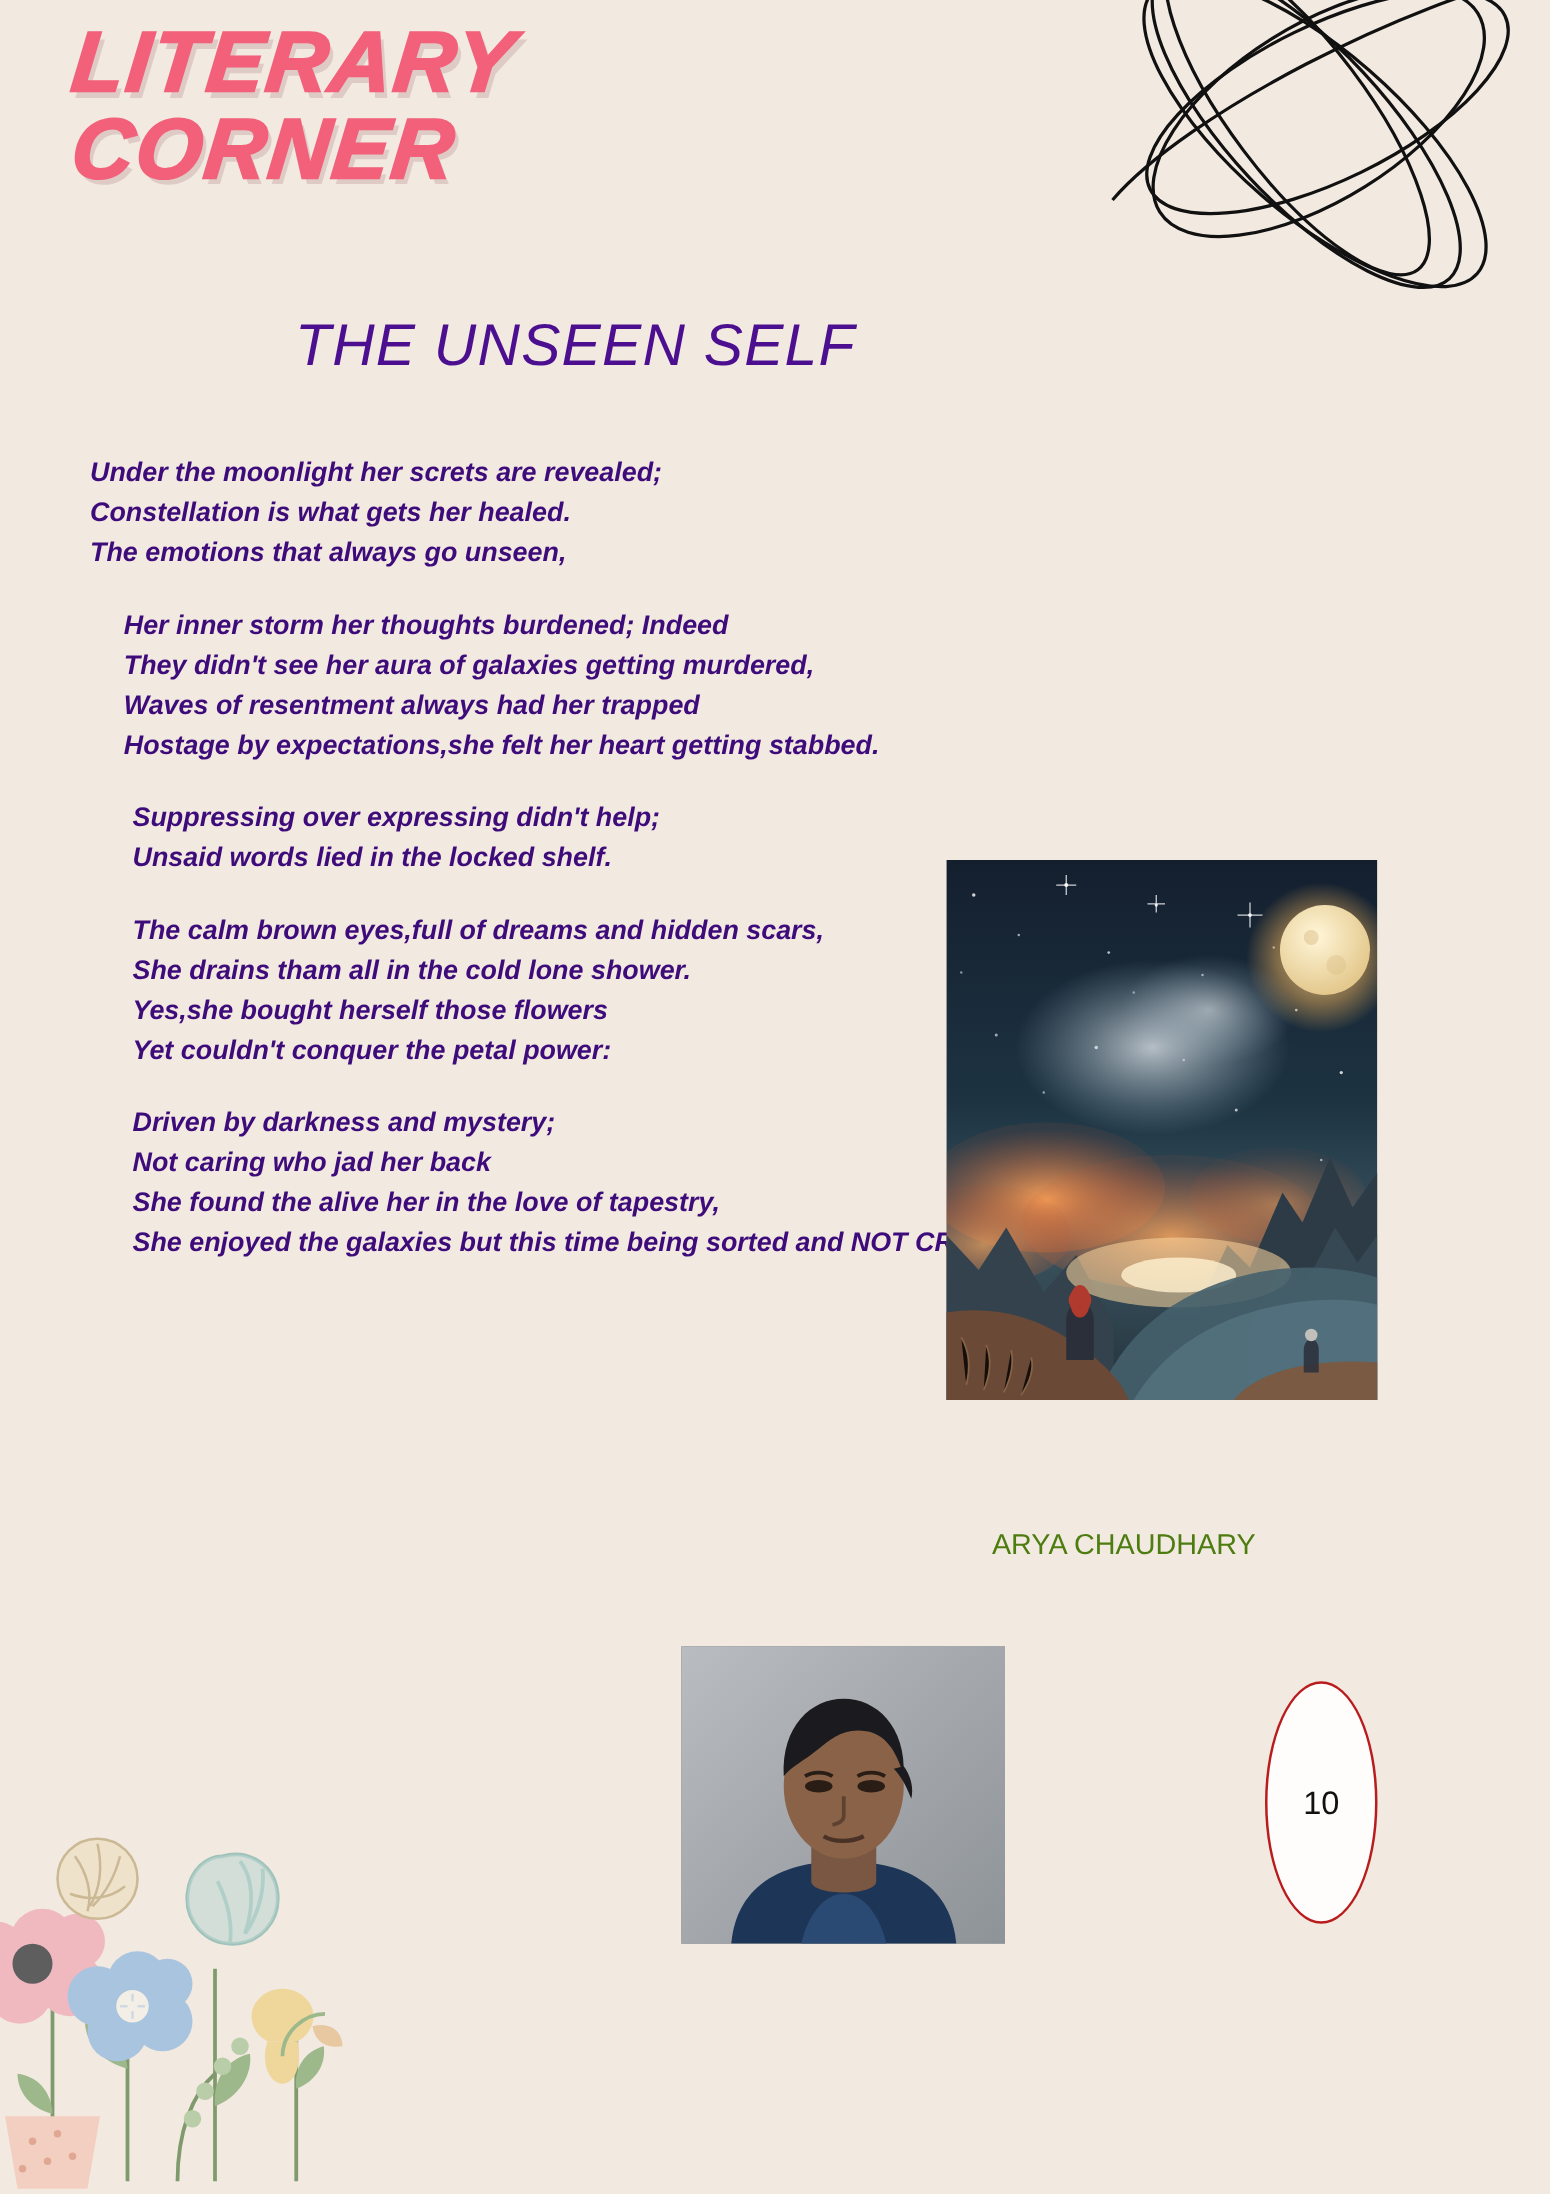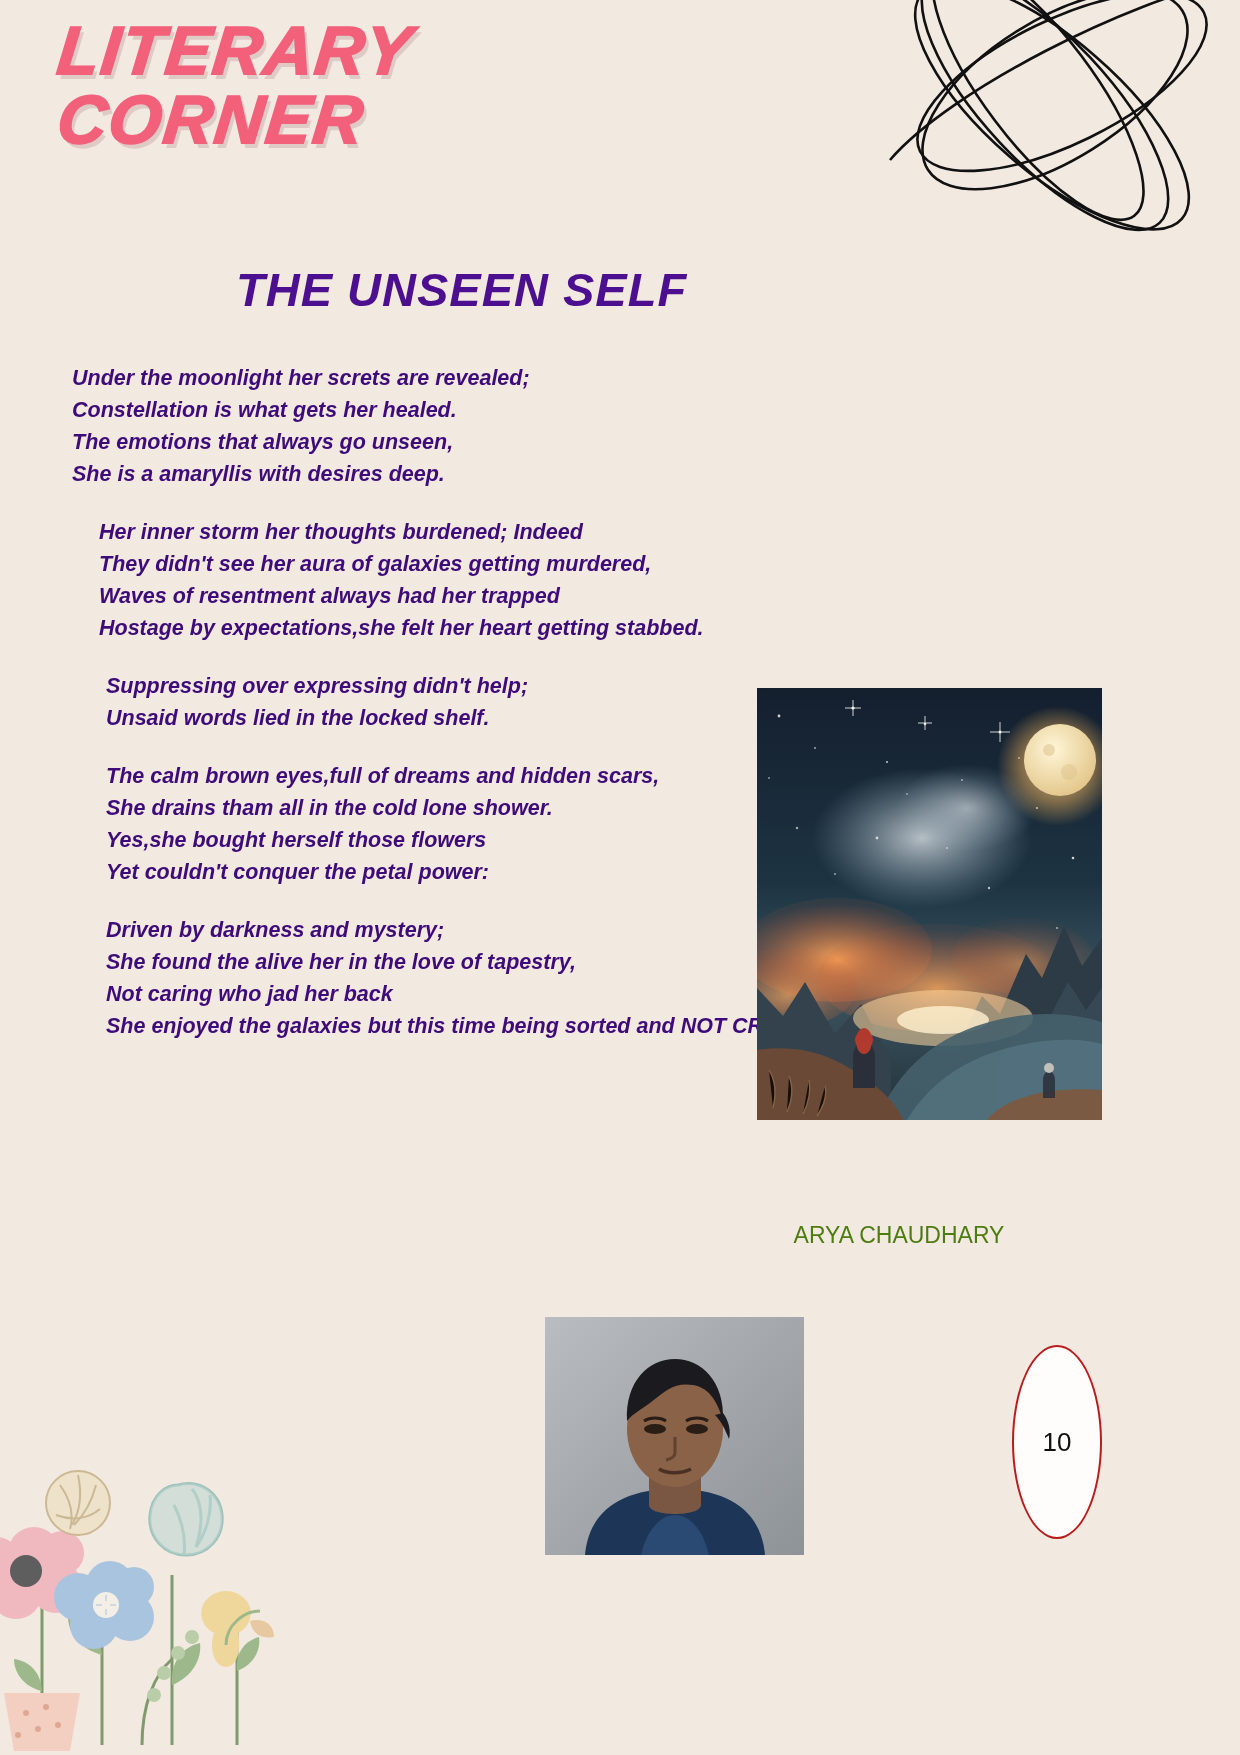--- a/index.html
+++ b/index.html
@@ -47,23 +47,23 @@
     top: -30px;
     width: 420px;
     height: 330px;
     pointer-events: none;
   }
 
   
   .poem-title {
     position: absolute;
     left: 236px;
-    top: 262px;
+    top: 248px;
     font-size: 47px;
-    font-weight: bold;
+    font-weight: normal;
     font-style: italic;
     color: #4b0f8f;
     letter-spacing: 1px;
     white-space: nowrap;
   }
 
   
   .poem {
     position: absolute;
     left: 56px;
@@ -166,42 +166,41 @@
   </svg>
 </div>
 
 <div class="poem-title">THE UNSEEN SELF</div>
 
 <div class="poem">
   <div class="stanza">
     <div class="line">Under the moonlight her screts are revealed;</div>
     <div class="line">Constellation is what gets her healed.</div>
     <div class="line">The emotions that always go unseen,</div>
-    <div class="line">She is a amaryllis with desires deep.</div>
   </div>
   <div class="stanza indent">
     <div class="line">Her inner storm her thoughts burdened; Indeed</div>
     <div class="line">They didn't see her aura of galaxies getting murdered,</div>
     <div class="line">Waves of resentment always had her trapped</div>
     <div class="line">Hostage by expectations,she felt her heart getting stabbed.</div>
   </div>
   <div class="stanza indent2">
     <div class="line">Suppressing over expressing didn't help;</div>
     <div class="line">Unsaid words lied in the locked shelf.</div>
   </div>
   <div class="stanza indent2">
     <div class="line">The calm brown eyes,full of dreams and hidden scars,</div>
     <div class="line">She drains tham all in the cold lone shower.</div>
     <div class="line">Yes,she bought herself those flowers</div>
     <div class="line">Yet couldn't conquer the petal power:</div>
   </div>
   <div class="stanza indent2">
     <div class="line">Driven by darkness and mystery;</div>
+    <div class="line">Not caring who jad her back</div>
     <div class="line">She found the alive her in the love of tapestry,</div>
-    <div class="line">Not caring who jad her back</div>
     <div class="line">She enjoyed the galaxies but this time being  sorted and NOT CRACKED</div>
   </div>
 </div>
 
 <div class="art">
   <svg viewBox="0 0 345 432" width="345" height="432" xmlns="http://www.w3.org/2000/svg">
     <defs>
       <linearGradient id="sky" x1="0" y1="0" x2="0" y2="1">
         <stop offset="0%" stop-color="#141f2e"></stop>
         <stop offset="45%" stop-color="#1d3342"></stop>

